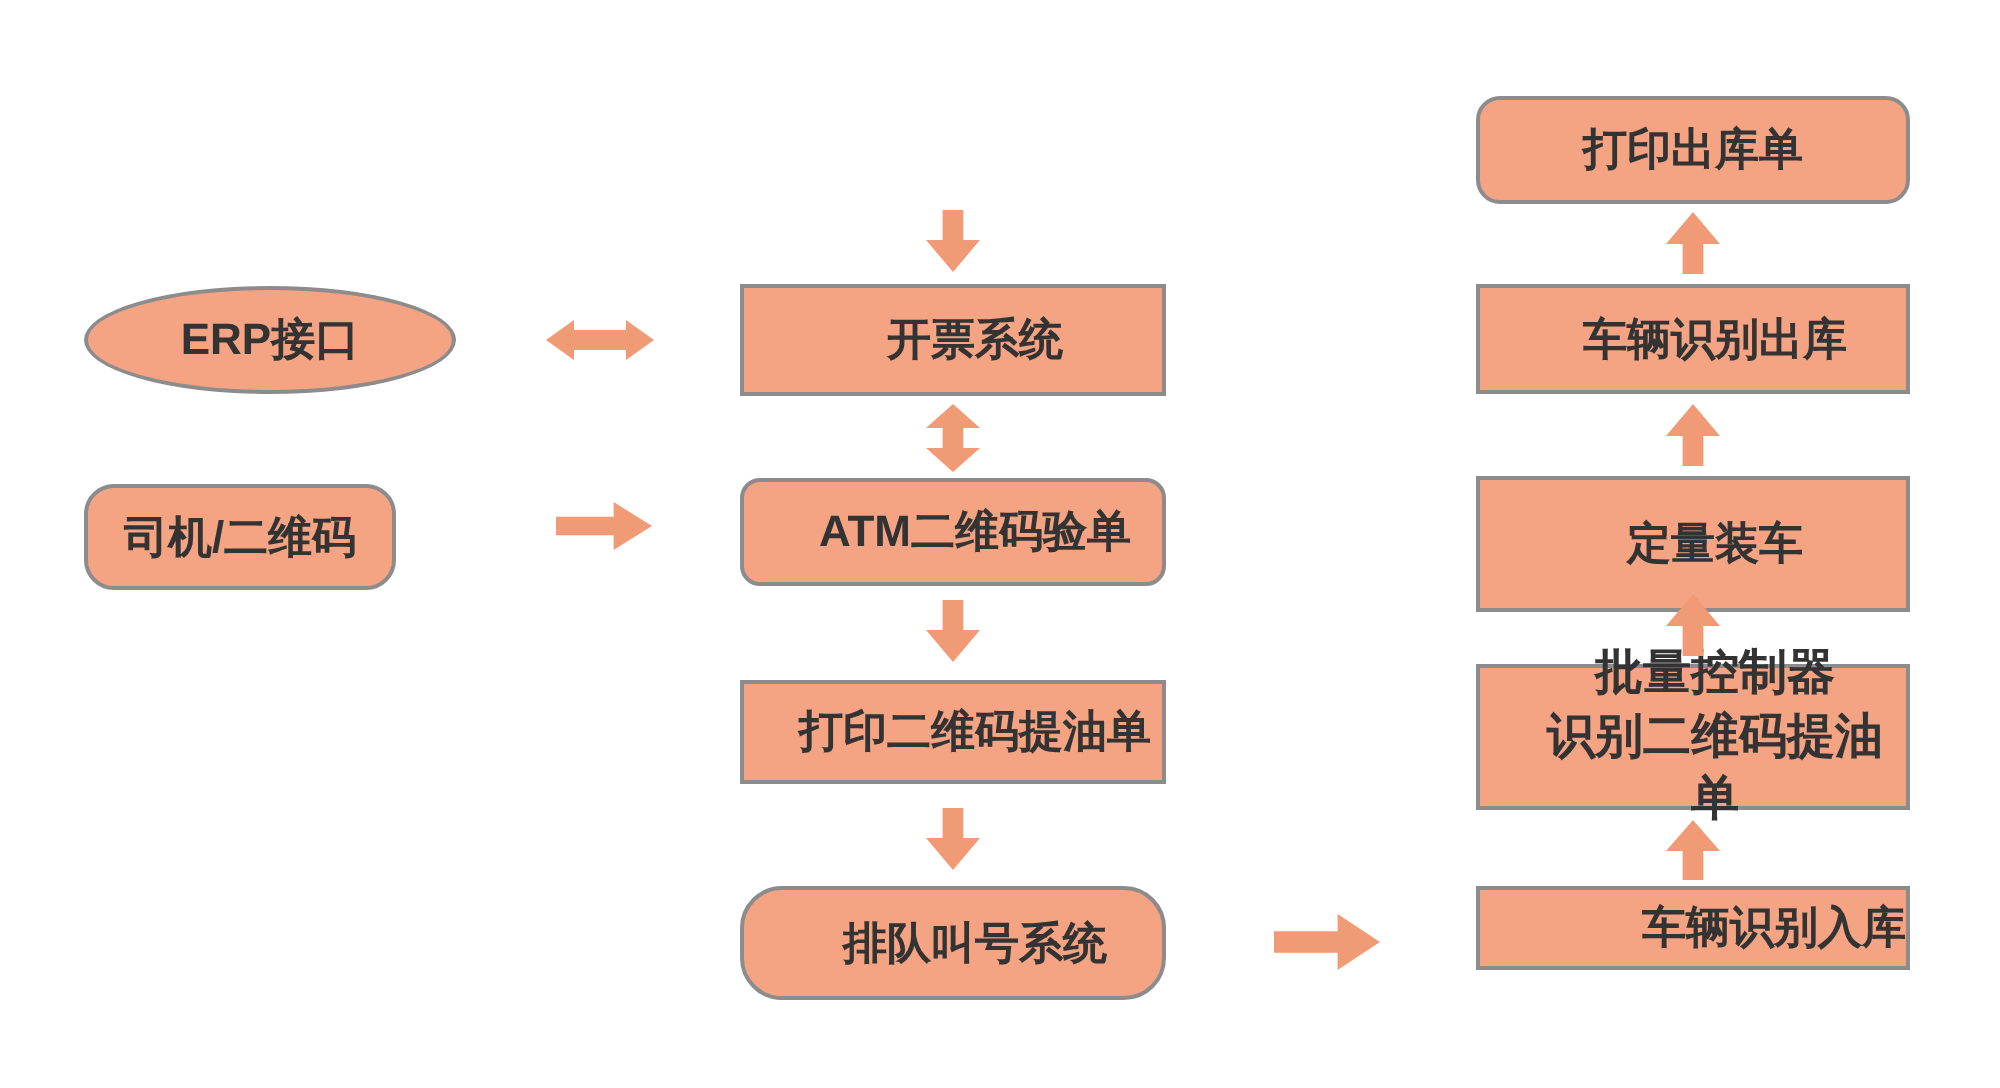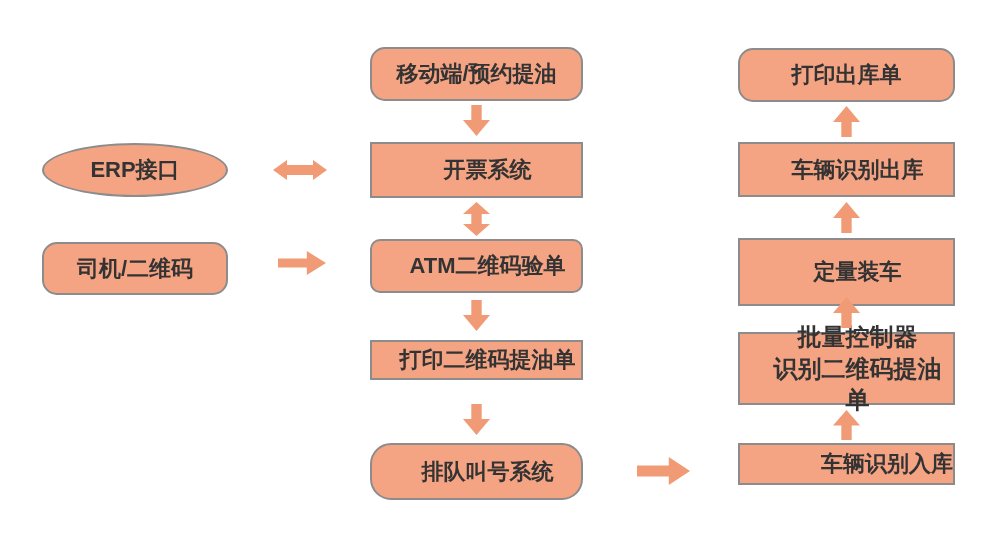--- a/index.html
+++ b/index.html
@@ -33,27 +33,27 @@
     line-height: 1.32;
     white-space: pre-line;
   }
   .rect    { border-radius: 0; padding-left: 22px; }
   .rounded { border-radius: 15px; }
   .ellipse { border-radius: 50%; }
   .arrow { position: absolute; display: block; }
 
   
   #n-erp            { left: 42px;  top: 143px; width: 186px; height: 54px; }
-  #n-driver         { left: 42px;  top: 242px; width: 186px; height: 53px; }
+  #n-driver         { left: 42px;  top: 242px; width: 156px; height: 53px; }
   #n-mobile         { left: 370px; top: 47px;  width: 213px; height: 54px; }
   #n-billing        { left: 370px; top: 142px; width: 213px; height: 56px; }
   #n-atm            { left: 370px; top: 239px; width: 213px; height: 54px; border-radius: 10px; }
-  #n-print-ticket   { left: 370px; top: 340px; width: 213px; height: 40px; text-align: right; }
+  #n-print-ticket   { left: 370px; top: 340px; width: 213px; height: 52px; text-align: right; }
   #n-queue          { left: 370px; top: 443px; width: 213px; height: 57px; border-radius: 21px; }
-  #n-print-outbound { left: 738px; top: 48px;  width: 217px; height: 54px; }
+  #n-print-outbound { left: 738px; top: 48px;  width: 217px; height: 54px; border-radius: 12px; }
   #n-vehicle-exit   { left: 738px; top: 142px; width: 217px; height: 55px; }
   #n-loading        { left: 738px; top: 238px; width: 217px; height: 68px; }
   #n-batch          { left: 738px; top: 332px; width: 217px; height: 73px; font-size: 24px; }
   #n-vehicle-entry  { left: 738px; top: 443px; width: 217px; height: 42px; justify-content: flex-end; }
 
   
   #a-mobile-billing { left: 463px; top: 105px; width: 27px; height: 31px; }
   #a-erp-billing    { left: 273px; top: 160px; width: 54px; height: 20px; }
   #a-billing-atm    { left: 463px; top: 202px; width: 27px; height: 34px; }
   #a-driver-atm     { left: 278px; top: 251px; width: 48px; height: 24px; }
@@ -70,23 +70,20 @@
 
 <div class="stage">
 
   <div class="node ellipse" id="n-erp">
     <span>ERP接口</span>
   </div>
   <div class="node rounded" id="n-driver">
     <span>司机/二维码</span>
   </div>
 
-  <div class="node rounded" id="n-mobile">
-    <span>移动端/预约提油</span>
-  </div>
   <div class="node rect" id="n-billing">
     <span>开票系统</span>
   </div>
   <div class="node rect" id="n-atm">
     <span>ATM二维码验单</span>
   </div>
   <div class="node rect" id="n-print-ticket">
     <span>打印二维码提油单</span>
   </div>
   <div class="node rect" id="n-queue">

